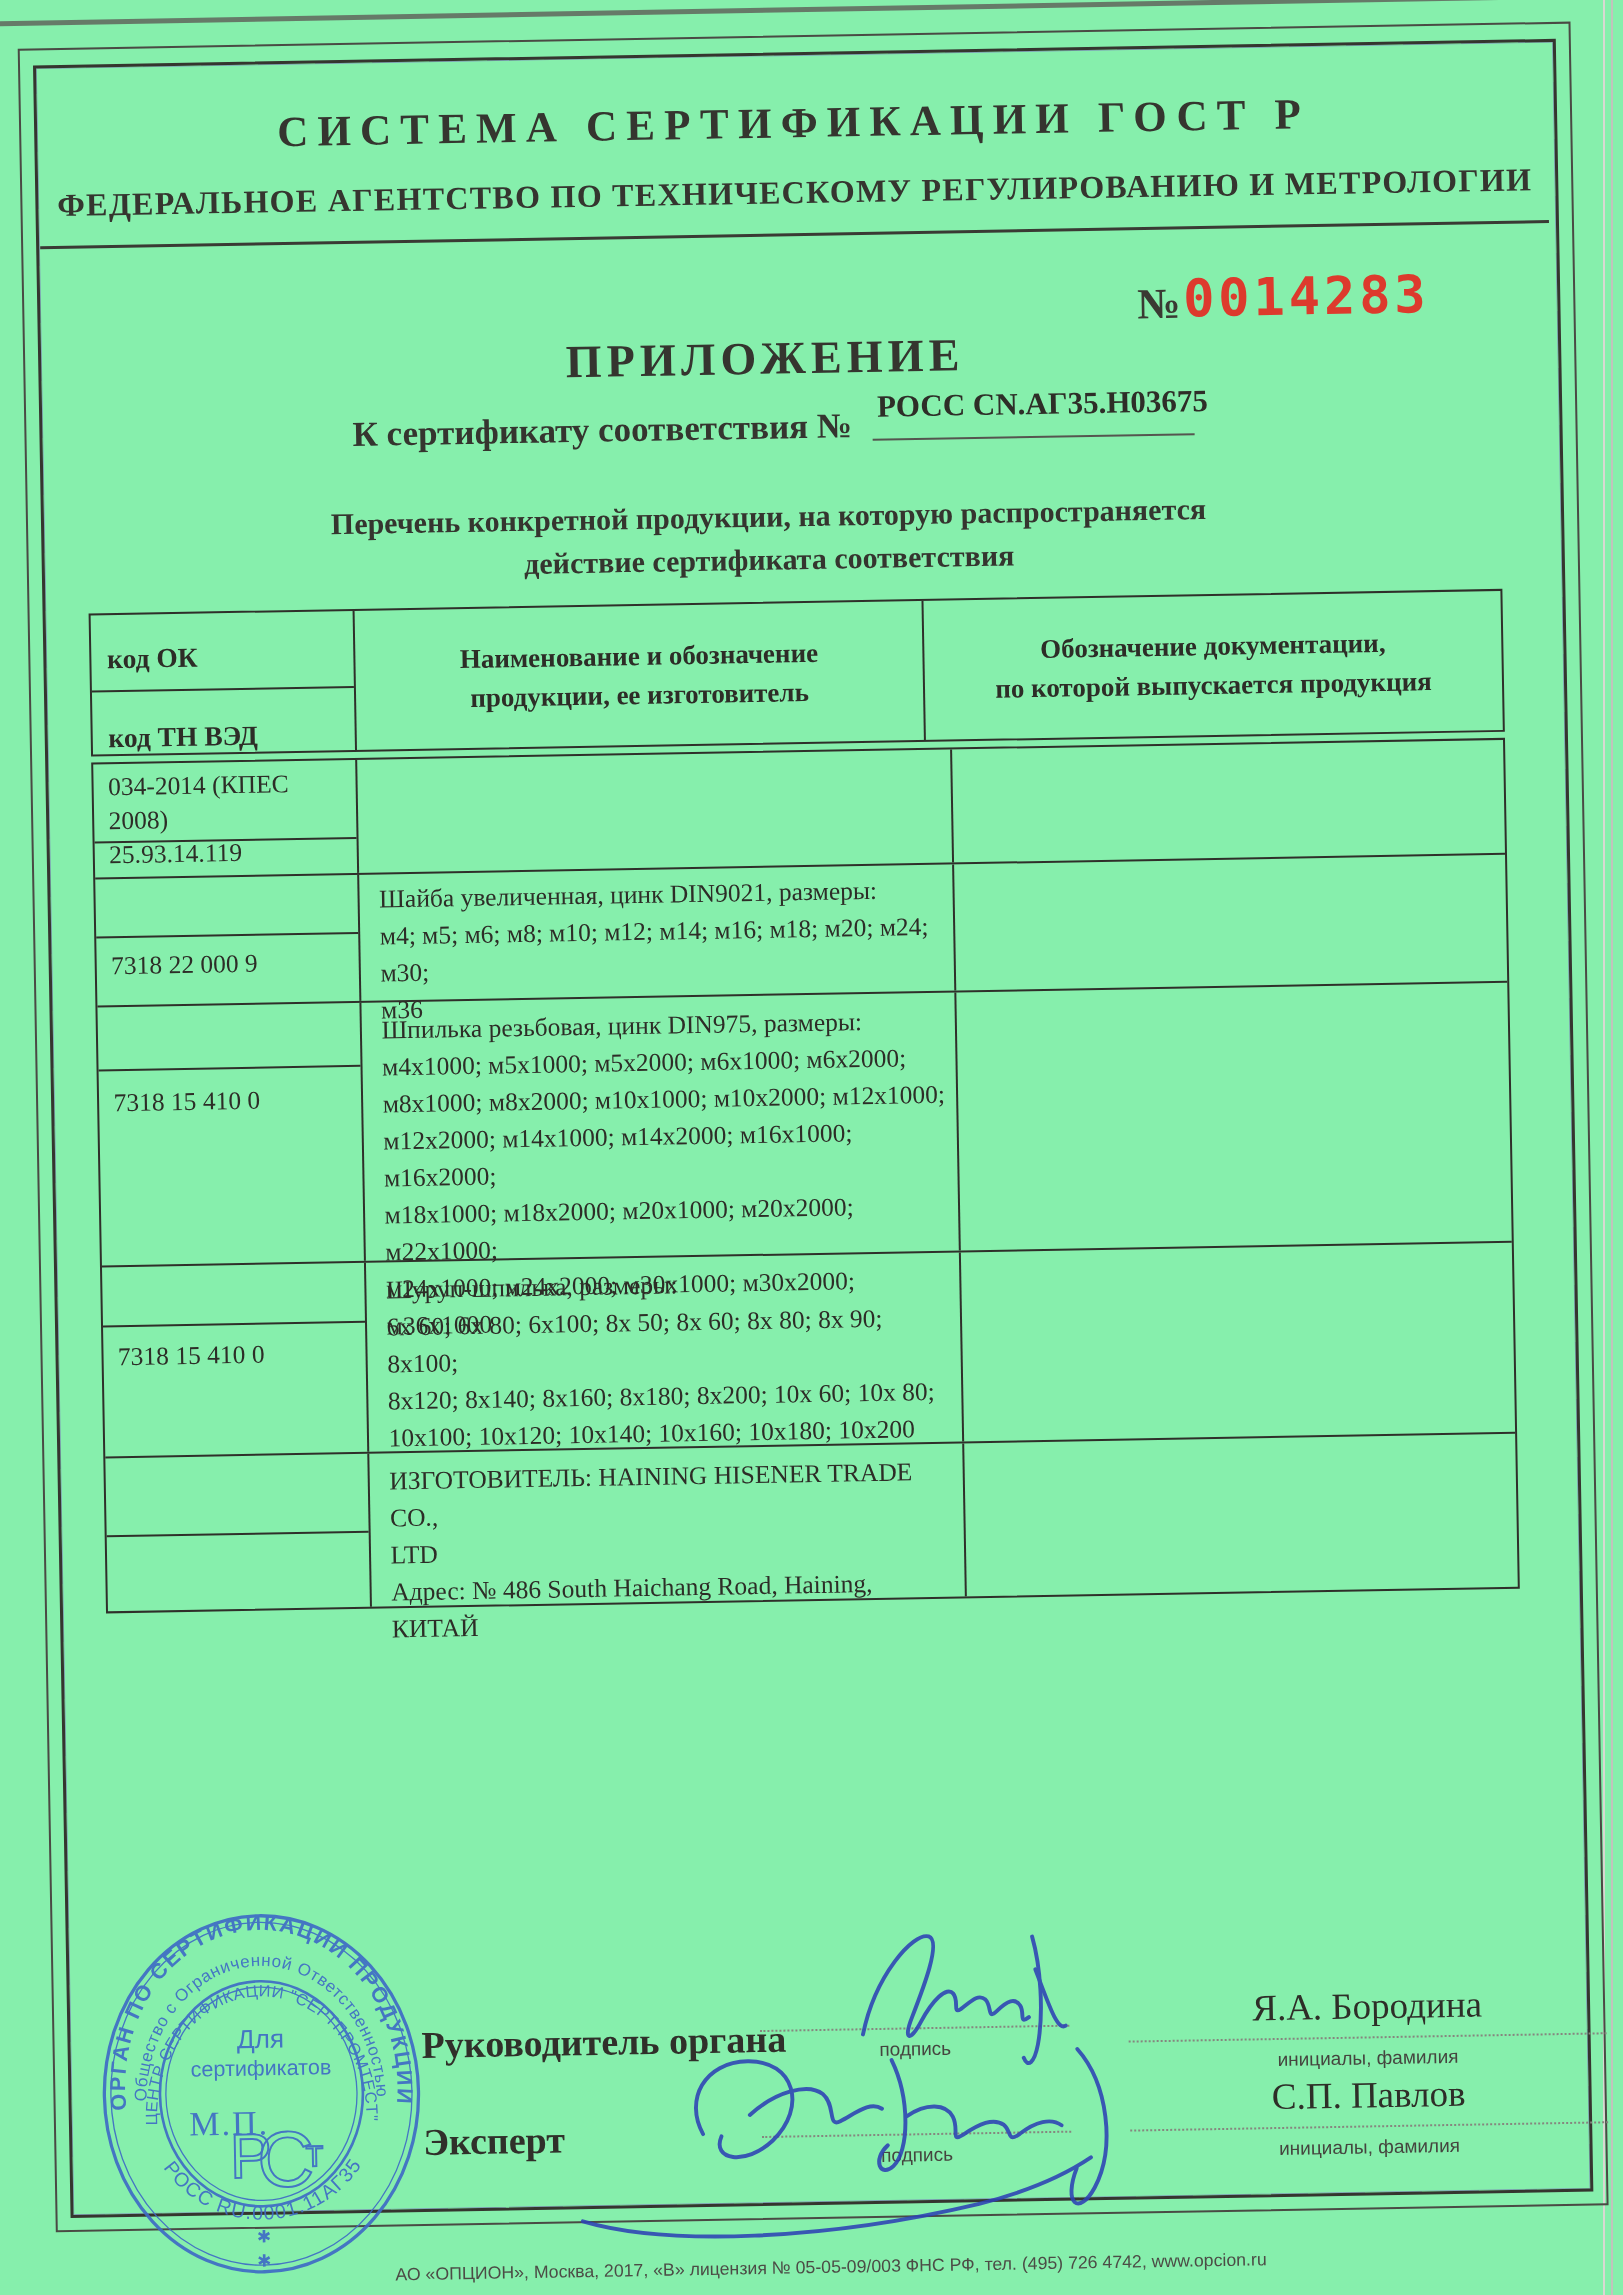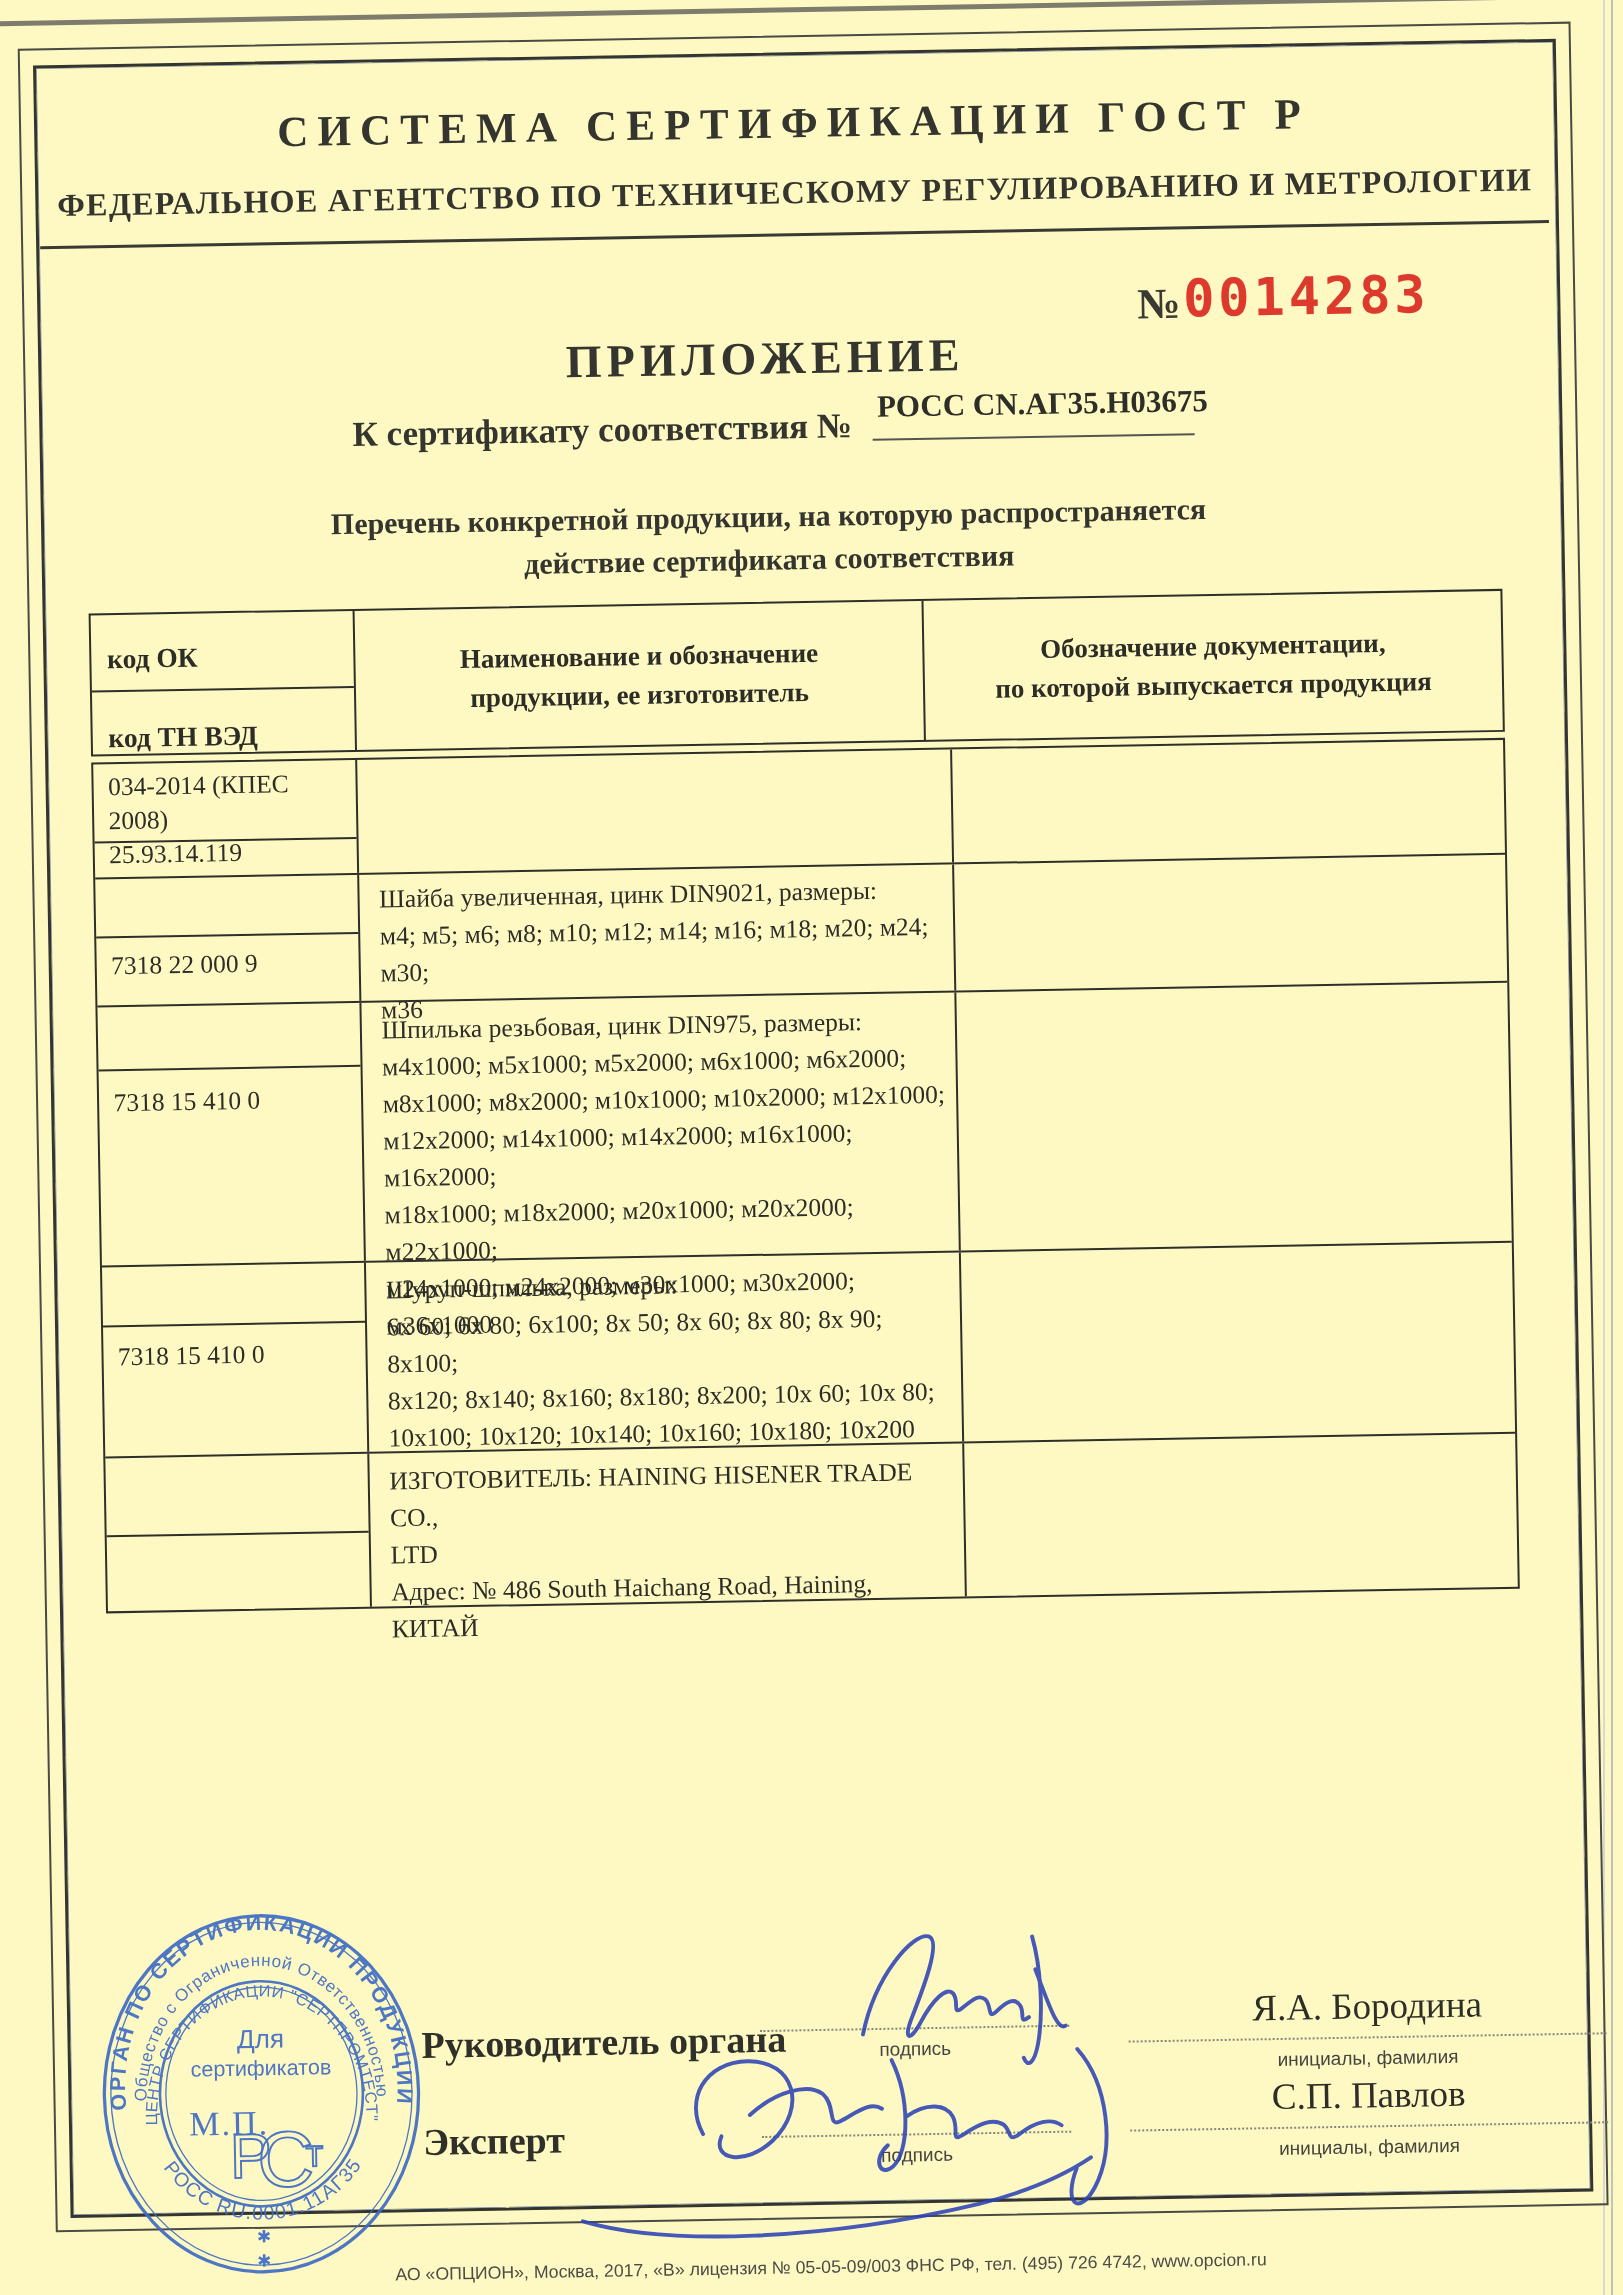--- a/index.html
+++ b/index.html
@@ -1,17 +1,17 @@
 <!DOCTYPE html>
 <html style="font-size:10.5px"><head>
 <meta charset="utf-8">
 <style>
   html,body{margin:0;padding:0;}
   body{width:1623px;height:2295px;background:#e8e8e4;font-family:"Liberation Serif",serif;}
-  .page{position:relative;width:1623px;height:2295px;background:#fef9c3;overflow:hidden;}
+  .page{position:relative;width:1623px;height:2295px;background:#86efac;overflow:hidden;}
   .abs{position:absolute;}
   .tilt{position:absolute;left:0;top:0;width:1623px;height:2295px;transform:rotate(-1deg);transform-origin:812px 1147px;}
   
   .scan-top{position:absolute;left:-19.6px;top:6.5px;width:1663px;height:4.6px;background:#5e5d57;opacity:.8;transform:rotate(-1deg);}
   .scan-right{position:absolute;right:10.5px;top:0;width:2px;height:2295px;background:#c2c2bc;}
   .scan-right2{position:absolute;right:18.3px;top:0;width:1.3px;height:2295px;background:#d8d8d2;}
   
   .frame-outer{position:absolute;left:37px;top:35px;width:1549px;height:2180px;border:2.6px solid #4a4a44;}
   .frame-inner{position:absolute;left:52px;top:52px;width:1517px;height:2147px;border:3.9px solid #35352f;box-shadow:inset 0 0 0 0.7px #7d93b8;}
   .hdr-rule{position:absolute;left:56px;top:233px;width:1509px;height:0;border-top:3.3px solid #3a3a34;}

